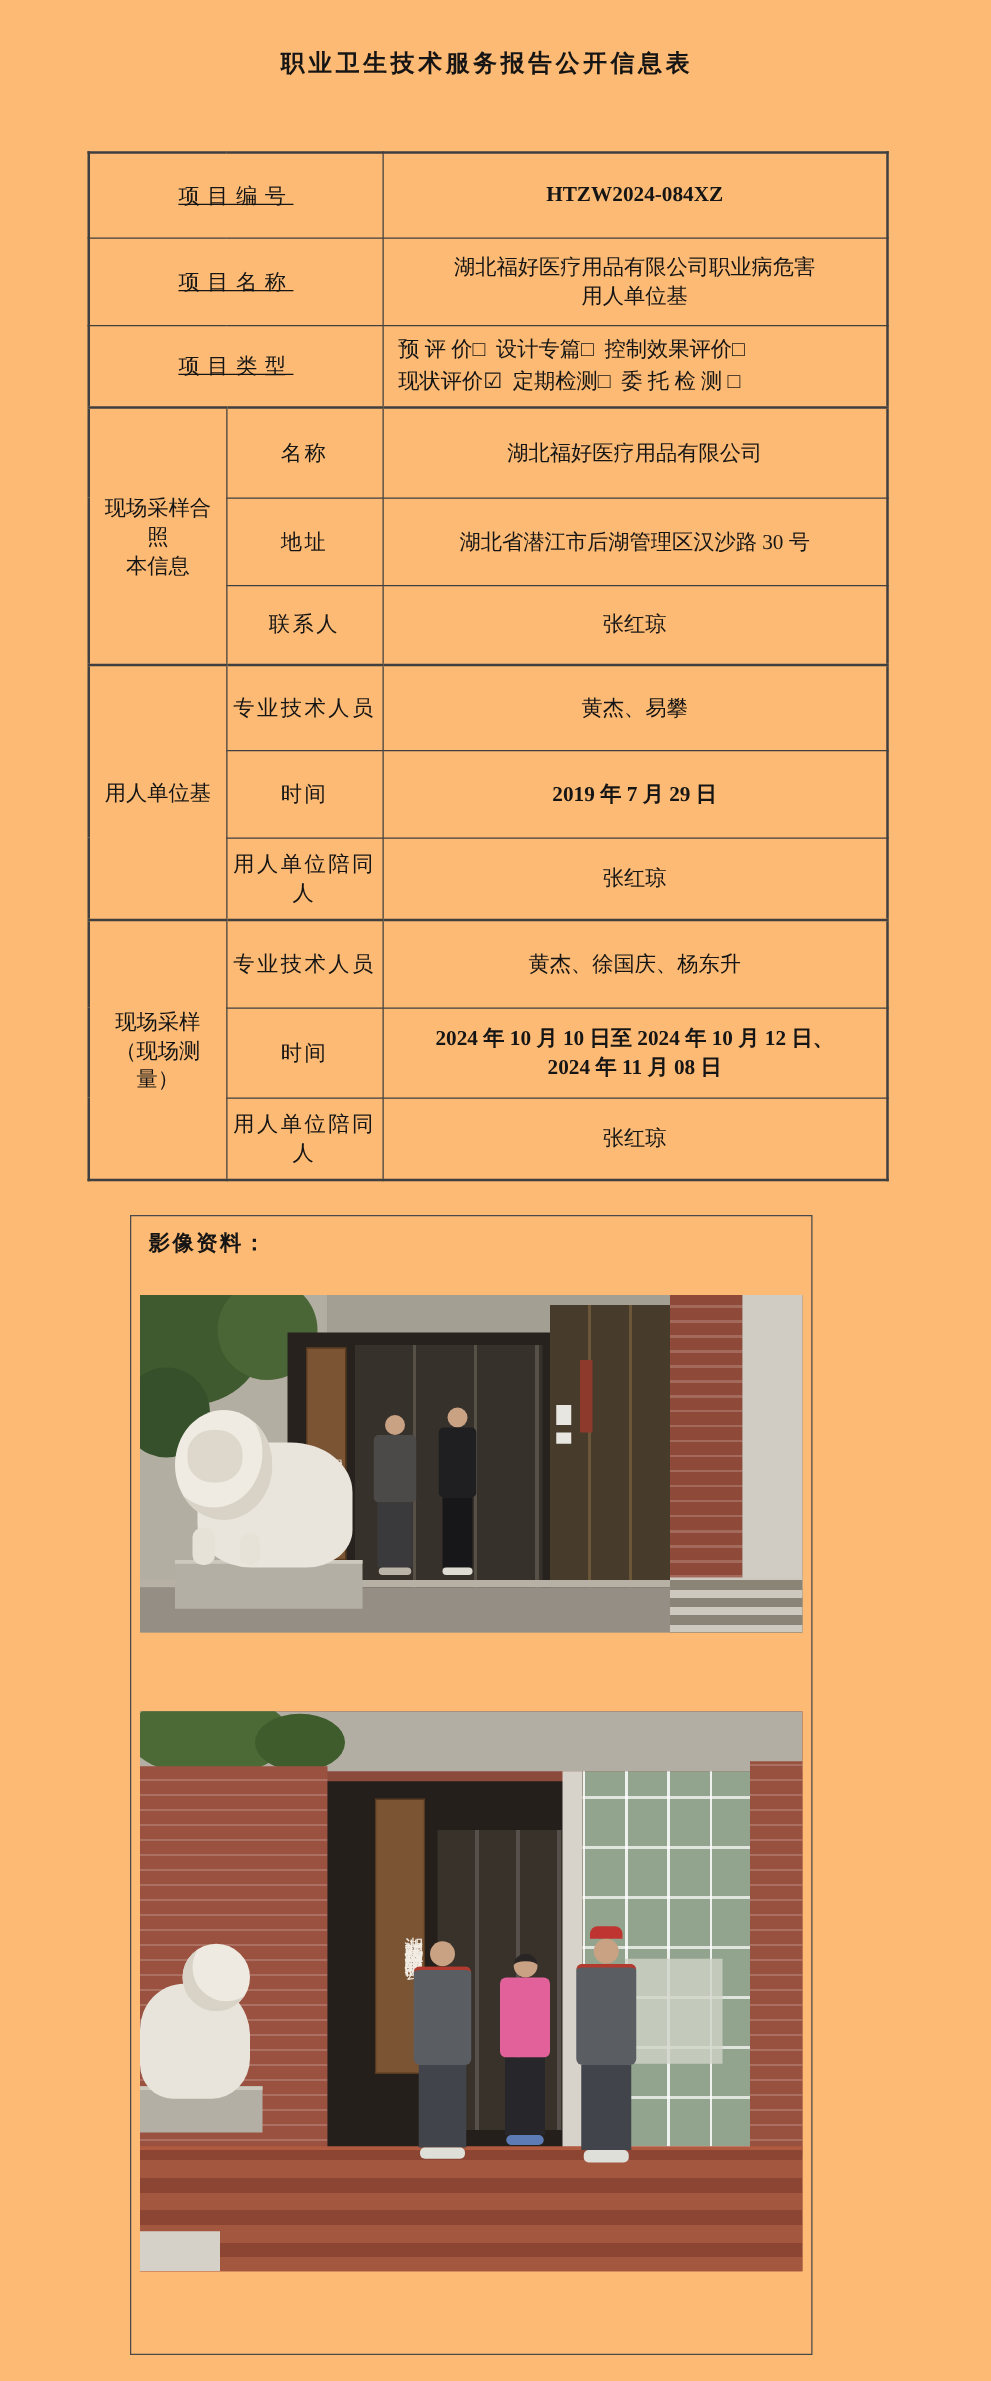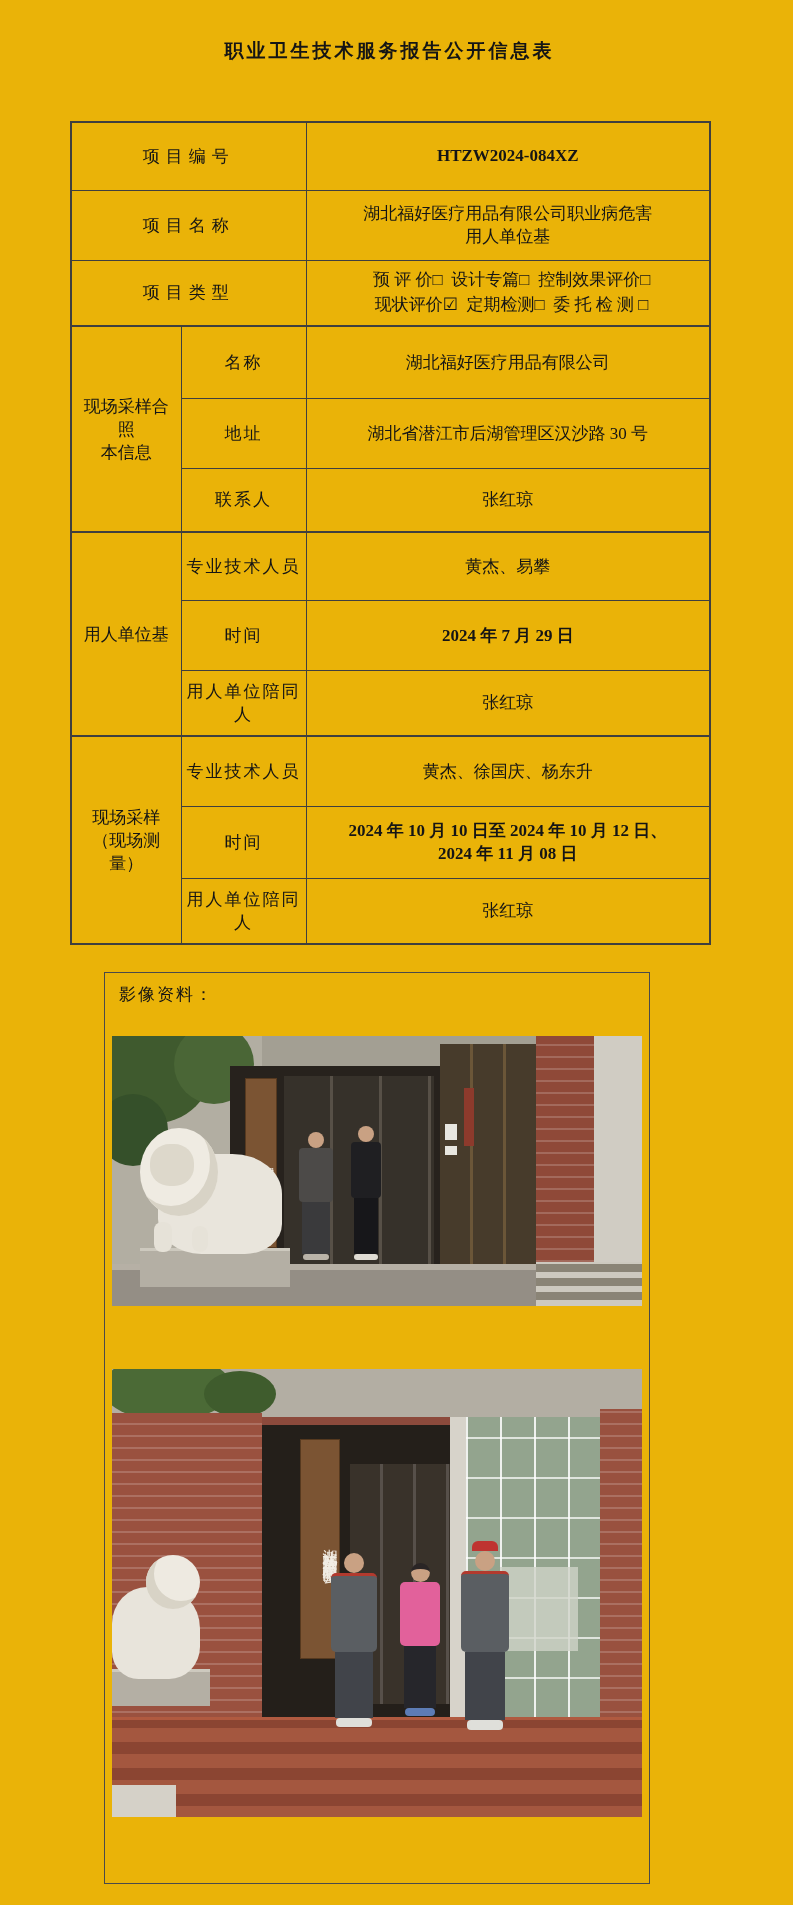--- a/index.html
+++ b/index.html
@@ -1,42 +1,42 @@
 <!DOCTYPE html>
 <html><head>
 <meta charset="utf-8">
 <style>
   html,body{margin:0;padding:0;background:#ffffff;}
-  .page{position:relative;width:793px;height:1905px;background:#eab308;overflow:hidden;
+  .page{position:relative;width:793px;height:1905px;background:#fdba74;overflow:hidden;
         font-family:"Liberation Serif","DejaVu Serif",serif;color:#151515;}
 
   
   .doc-title{position:absolute;top:38px;left:70px;width:639px;text-align:center;
              font-size:19px;font-weight:bold;letter-spacing:3px;}
   .doc-subtitle{position:absolute;top:74px;left:70px;width:639px;text-align:center;
              font-size:19px;font-weight:bold;letter-spacing:1px;}
 
   
   table.info{position:absolute;left:70px;top:121px;width:639px;border-collapse:collapse;
              table-layout:fixed;border:2px solid #3f3f3f;}
   table.info td{border:1px solid #3f3f3f;font-size:17px;vertical-align:middle;
                 padding:2px 4px;white-space:pre-line;}
   col.c1{width:110px;} col.c2{width:125px;} col.c3{width:404px;}
   td.lbl{text-align:center;letter-spacing:2px;}
-  td.lbl.wide{letter-spacing:6px;}
+  td.lbl.wide{letter-spacing:6px;text-decoration:underline;}
   td.sect-lbl{letter-spacing:0;}
   td.val{text-align:center;}
   td.val.bold{font-weight:bold;}
-  td.val.left{text-align:center;padding-left:12px;white-space:pre-wrap;line-height:1.45;}
+  td.val.left{text-align:left;padding-left:12px;white-space:pre-wrap;line-height:1.45;}
   tr.sect td{border-top-width:2px;}
 
   
   .media-box{position:absolute;left:104px;top:972px;width:546px;height:912px;
              border:1px solid #4a4a4a;box-sizing:border-box;}
-  .media-header{position:absolute;left:14px;top:10px;font-size:17px;font-weight:normal;letter-spacing:2px;}
+  .media-header{position:absolute;left:14px;top:10px;font-size:17px;font-weight:bold;letter-spacing:2px;}
   .photo{position:absolute;left:7px;width:530px;overflow:hidden;background:#8d877d;}
   #photo1{top:63px;height:270px;}
   #photo2{top:396px;height:448px;background:#8c4a3c;}
   .photo div{position:absolute;}
   .caption-row{position:absolute;left:0;width:100%;text-align:center;font-size:17px;font-weight:bold;
                letter-spacing:1px;border-top:1px solid #4a4a4a;box-sizing:border-box;}
   #cap1{top:346px;height:46px;line-height:46px;border-bottom:1px solid #4a4a4a;}
   #cap2{top:846px;height:64px;line-height:52px;}
 
   
@@ -96,21 +96,21 @@
         <td class="val">张红琼</td>
       </tr>
 
       <tr class="sect" style="height:68px">
         <td rowspan="3" class="lbl sect-lbl">用人单位基</td>
         <td class="lbl">专业技术人员</td>
         <td class="val">黄杰、易攀</td>
       </tr>
       <tr style="height:70px">
         <td class="lbl">时间</td>
-        <td class="val bold">2024 年 7 月 29 日</td>
+        <td class="val bold">2019 年 7 月 29 日</td>
       </tr>
       <tr style="height:66px">
         <td class="lbl">用人单位陪同人</td>
         <td class="val">张红琼</td>
       </tr>
 
       <tr class="sect" style="height:70px">
         <td rowspan="3" class="lbl sect-lbl">现场采样
 （现场测量）</td>
         <td class="lbl">专业技术人员</td>

